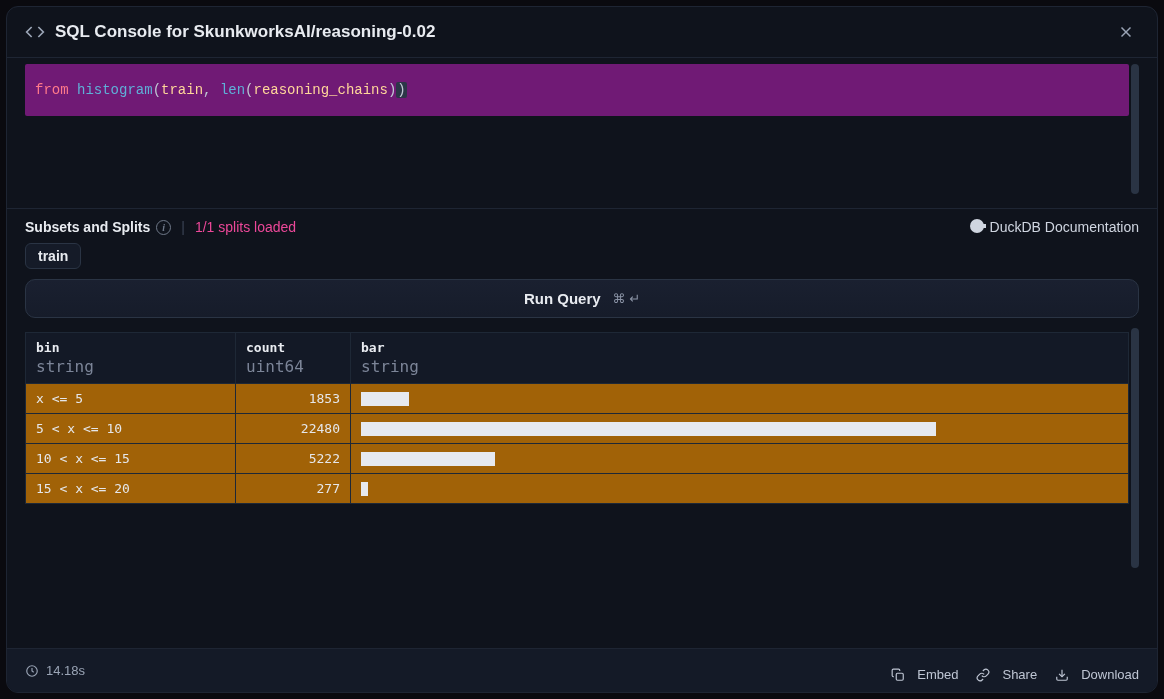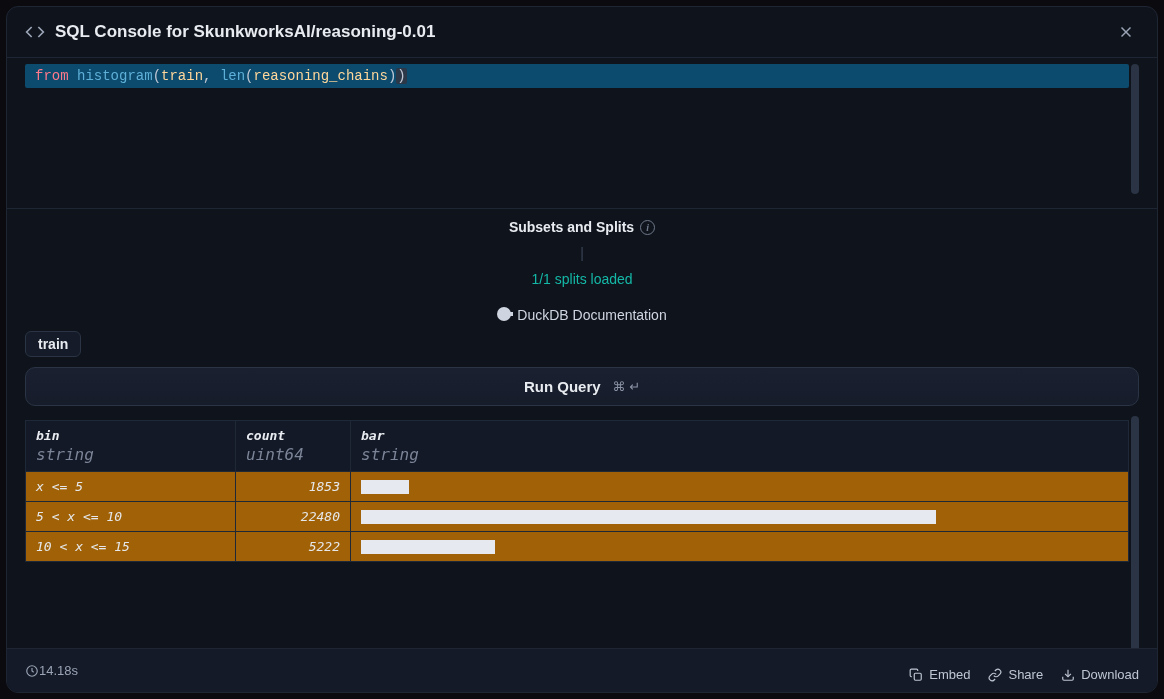--- a/index.html
+++ b/index.html
@@ -48,22 +48,22 @@
 }
 .editor {
   padding: 6px 18px 0 18px;
   height: 150px;
   position: relative;
 }
 .code-line {
   font-family: "SFMono-Regular", Consolas, "Liberation Mono", Menlo, monospace;
   font-size: 14px;
   line-height: 20px;
-  padding: 2px 10px;
-  background: #0c4a6e;
+  padding: 16px 10px;
+  background: #701a75;
   border-radius: 2px;
   display: inline-block;
   width: calc(100% - 10px);
 }
 .kw { color: #ff7a8a; }
 .fn { color: #5fb0d8; }
 .arg { color: #ffd79a; }
 .comma { color: #c0c7d4; }
 .punc { color: #c0c7d4; }
 .cursor-hl { background: #2c3748; border-radius: 2px; padding: 0 1px;}
@@ -76,33 +76,32 @@
   background: #2a3444;
   border-radius: 4px;
 }
 .divider { height: 1px; background: #1e2533; margin: 0 0px; }
 .subsets-row {
   display: flex;
   align-items: center;
   padding: 10px 18px 8px 18px;
   font-size: 14px;
   gap: 10px;
-  flex-direction: column;
 }
 .subsets-label { font-weight: 600; color: #e8ebf0; display: flex; align-items: center; gap: 6px;}
 .info-icon {
   width: 15px; height: 15px;
   border: 1px solid #6f7989; border-radius: 50%;
   display: inline-flex; align-items: center; justify-content: center;
   font-size: 10px; color: #6f7989;
   font-style: italic;
   font-family: serif;
 }
 .sep { color: #3b4456; }
-.splits-loaded { color: #14b8a6; }
+.splits-loaded { color: #ec4899; }
 .flex-spacer { flex: 1; }
 .duckdb-link {
   color: #cfd5e0;
   font-size: 14px;
   display: flex;
   gap: 6px;
   cursor: pointer;
 }
 .duckdb-icon {
   width: 14px; height: 14px; border-radius: 50%;
@@ -142,21 +141,20 @@
   align-items: center;
   justify-content: center;
   gap: 12px;
 }
 .shortcut { color: #8a93a5; font-weight: 500; font-size: 13px; }
 .table-wrapper {
   flex: 1;
   overflow: hidden;
   padding: 4px 18px;
   position: relative;
-  font-style: italic;
 }
 .result-table {
   width: calc(100% - 10px);
   border-collapse: collapse;
   font-size: 13px;
 }
 .result-table th, .result-table td {
   text-align: left;
   padding: 7px 10px;
   border: 1px solid #1e2836;
@@ -202,43 +200,43 @@
 .footer {
   display: flex;
   align-items: center;
   padding: 10px 18px;
   border-top: 1px solid #1e2533;
   background: #141a27;
   font-size: 13px;
   color: #9aa4b5;
   gap: 18px;
 }
-.timing { display: flex; align-items: center; }
+.timing { display: flex; align-items: center; gap: 7px; }
 .footer .flex-spacer { flex: 1; }
 .footer-action {
-  display: flex; align-items: center; gap: 6px;
+  display: flex; align-items: center; gap: 12px;
   cursor: pointer;
   color: #bfc6d4;
   margin-top: 8px;
 }
 svg { display: block; }
 </style>
 </head>
 <body>
 
 <div class="modal">
 
   <div class="header">
     <span class="header-icon">
       <svg width="20" height="20" viewBox="0 0 24 24" fill="none" stroke="currentColor" stroke-width="2">
           <polyline points="16 18 22 12 16 6"></polyline>
           <polyline points="8 6 2 12 8 18"></polyline>
         </svg>
     </span>
-    <div class="header-title">SQL Console for SkunkworksAI/reasoning-0.01</div>
+    <div class="header-title">SQL Console for SkunkworksAI/reasoning-0.02</div>
     <span class="close-btn">
       <svg width="18" height="18" viewBox="0 0 24 24" fill="none" stroke="currentColor" stroke-width="2">
           <line x1="18" y1="6" x2="6" y2="18"></line>
           <line x1="6" y1="6" x2="18" y2="18"></line>
         </svg>
     </span>
   </div>
 
   <div class="editor">
     <div class="code-line">
@@ -307,20 +305,27 @@
               <span class="bar" style="width: 76%;"></span>
             </td>
           </tr>
           <tr>
             <td class="col-bin">10 &lt; x &lt;= 15</td>
             <td class="col-count">5222</td>
             <td class="bar-cell">
               <span class="bar" style="width: 17.7%;"></span>
             </td>
           </tr>
+          <tr>
+            <td class="col-bin">15 &lt; x &lt;= 20</td>
+            <td class="col-count">277</td>
+            <td class="bar-cell">
+              <span class="bar" style="width: 0.94%;"></span>
+            </td>
+          </tr>
         </tbody>
     </table>
     <div class="table-scrollbar"></div>
   </div>
 
   <div class="footer">
     <span class="timing">
       <svg width="14" height="14" viewBox="0 0 24 24" fill="none" stroke="currentColor" stroke-width="2">
           <circle cx="12" cy="12" r="9"></circle>
           <polyline points="12 7 12 12 15 14"></polyline>

